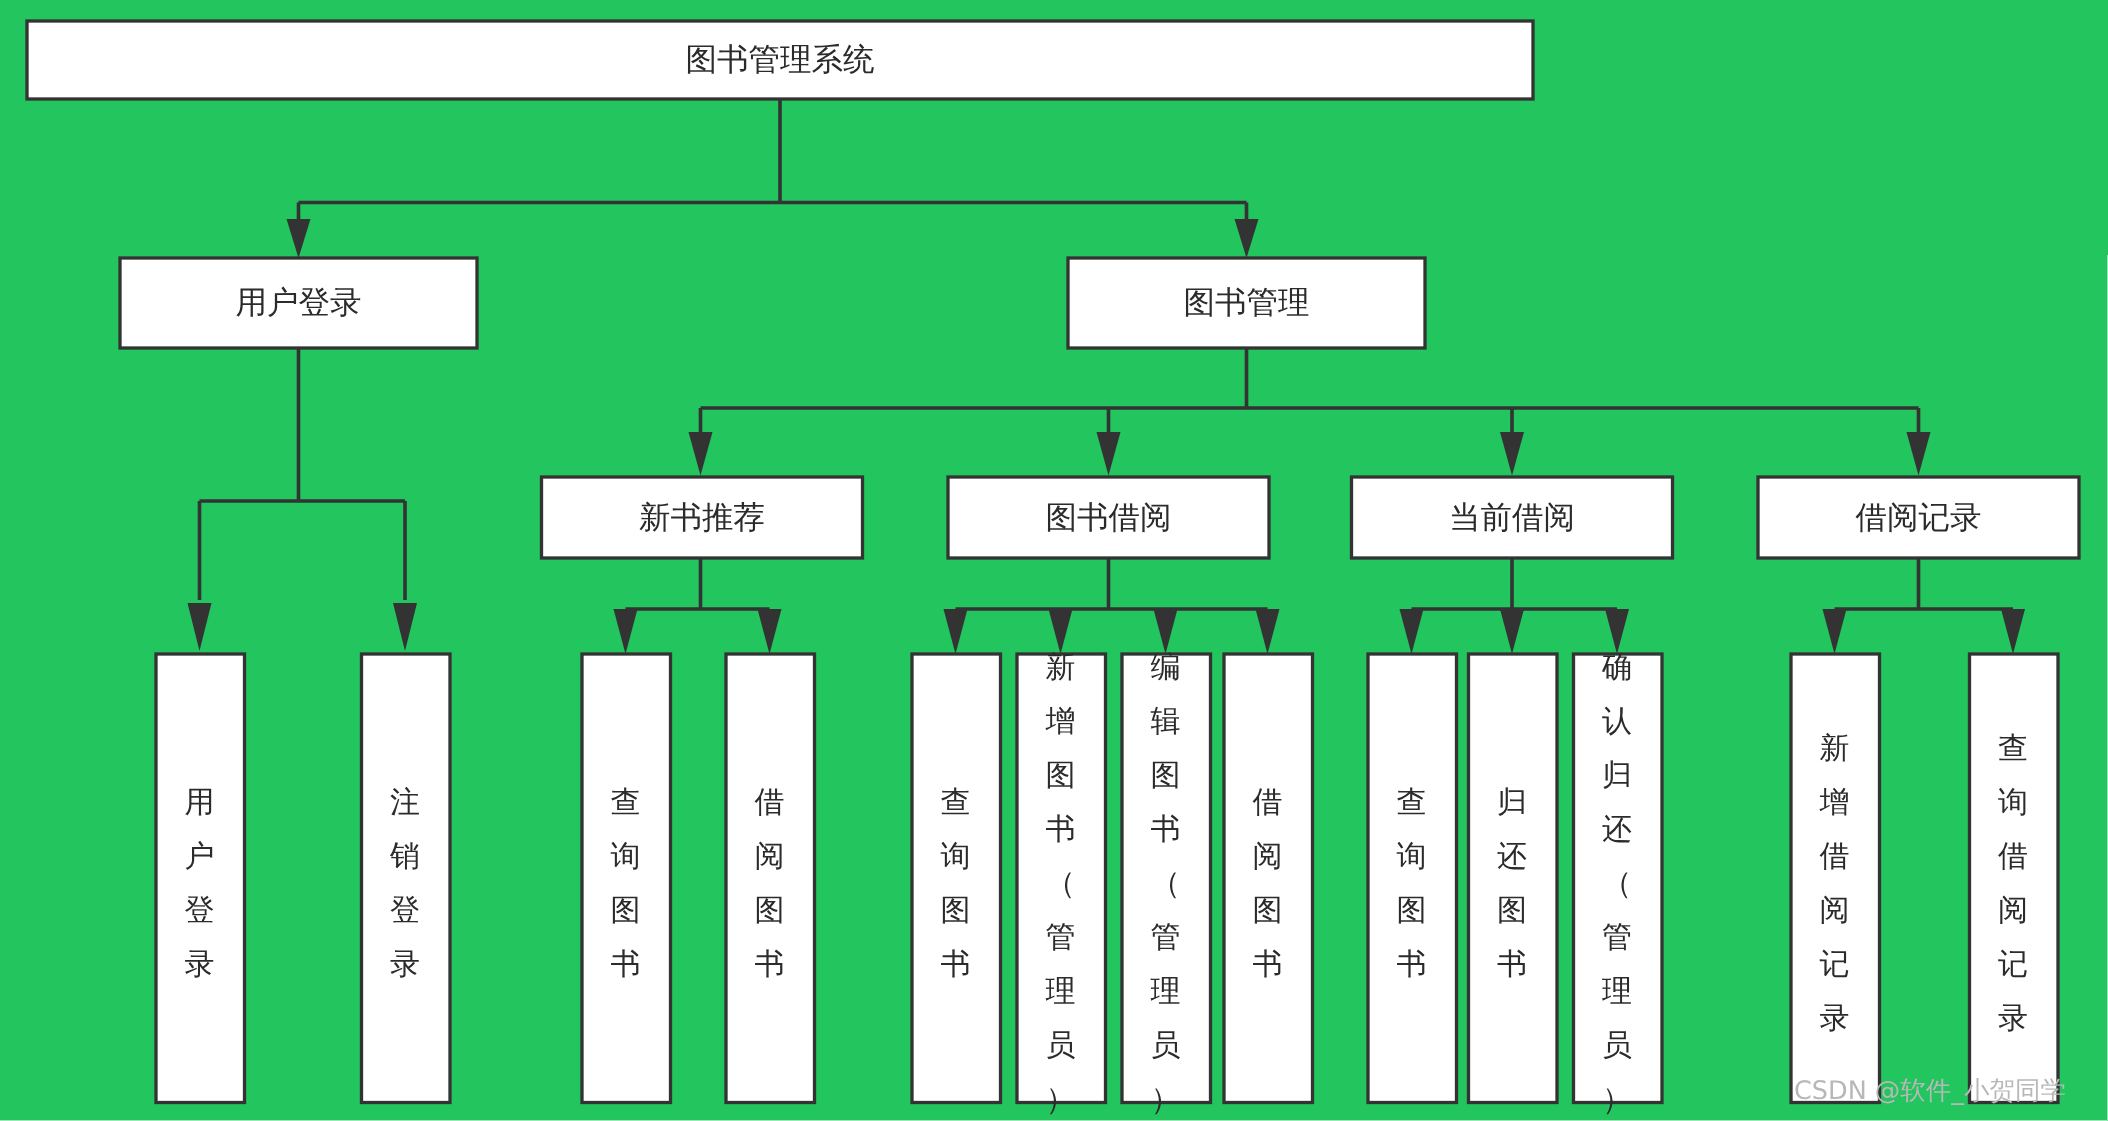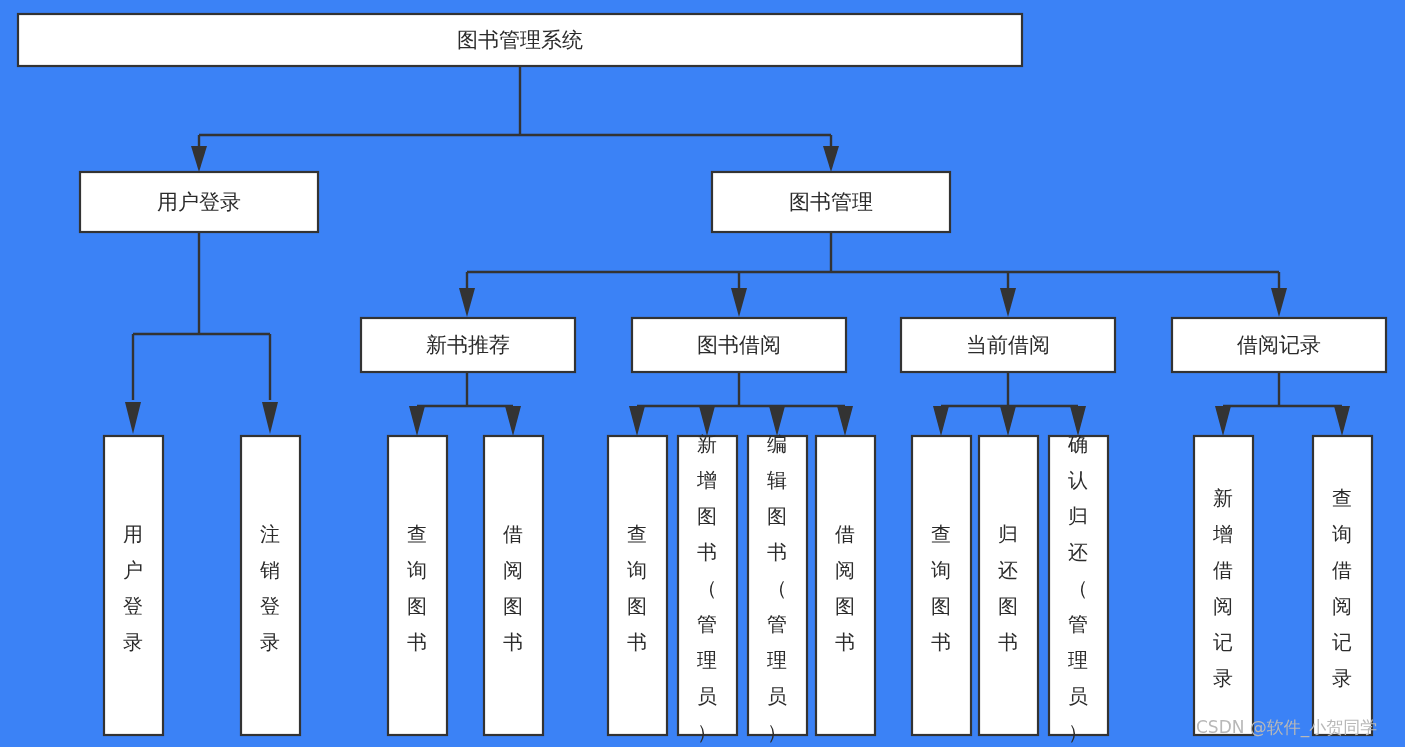--- a/index.html
+++ b/index.html
@@ -11,21 +11,21 @@
   body {
     width: 1405px;
     height: 747px;
     font-family: "DejaVu Sans", "Liberation Sans", sans-serif;
     overflow: hidden;
   }
   #diagram-root {
     position: relative;
     width: 1405px;
     height: 747px;
-    background: #3b82f6;
+    background: #22c55e;
   }
   svg#tree-svg {
     position: absolute;
     top: 0;
     left: 0;
     width: 1405px;
     height: 747px;
     display: block;
   }
   .node-box {

